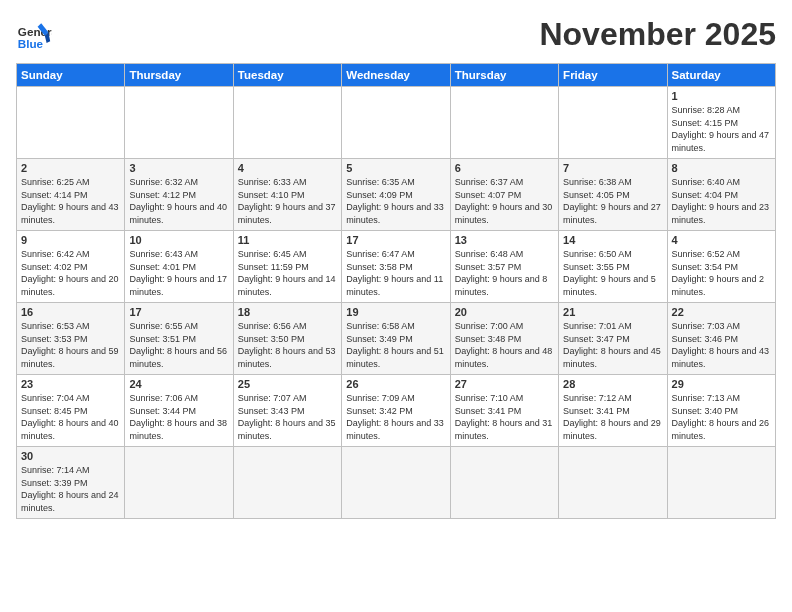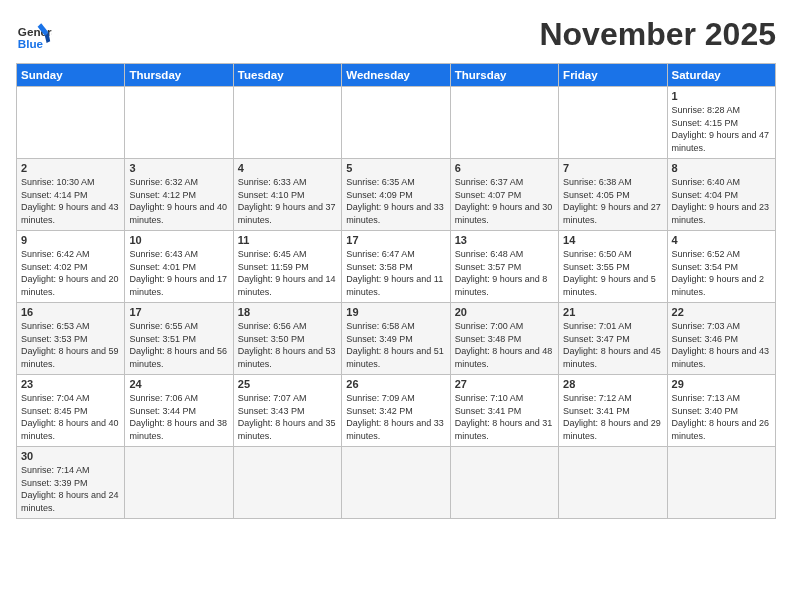--- a/index.html
+++ b/index.html
@@ -128,21 +128,21 @@
           <td>
             <span class="day-num">1</span>
             <div class="day-info">Sunrise: 8:28 AM
 Sunset: 4:15 PM
 Daylight: 9 hours and 47 minutes.</div>
           </td>
         </tr>
         <tr>
           <td>
             <span class="day-num">2</span>
-            <div class="day-info">Sunrise: 10:30 AM
+            <div class="day-info">Sunrise: 6:25 AM
 Sunset: 4:14 PM
 Daylight: 9 hours and 43 minutes.</div>
           </td>
           <td>
             <span class="day-num">3</span>
             <div class="day-info">Sunrise: 6:32 AM
 Sunset: 4:12 PM
 Daylight: 9 hours and 40 minutes.</div>
           </td>
           <td>

